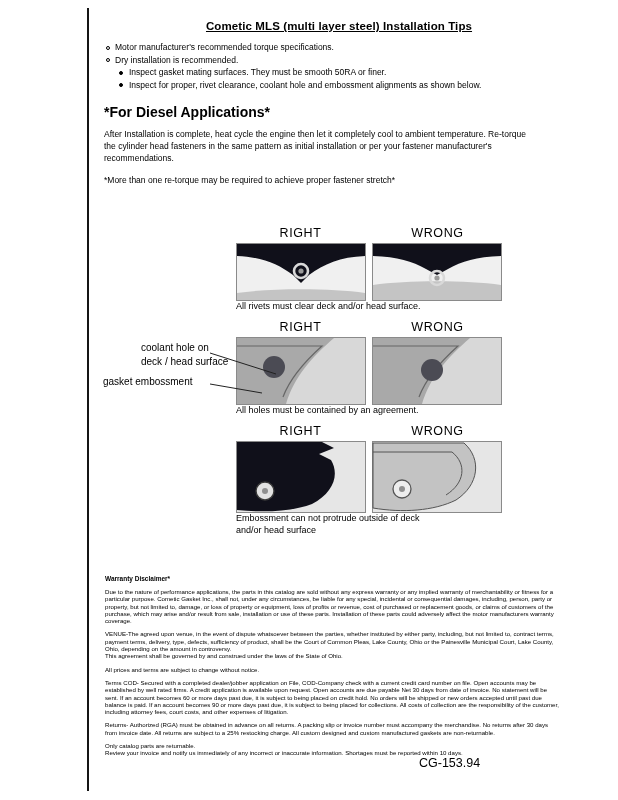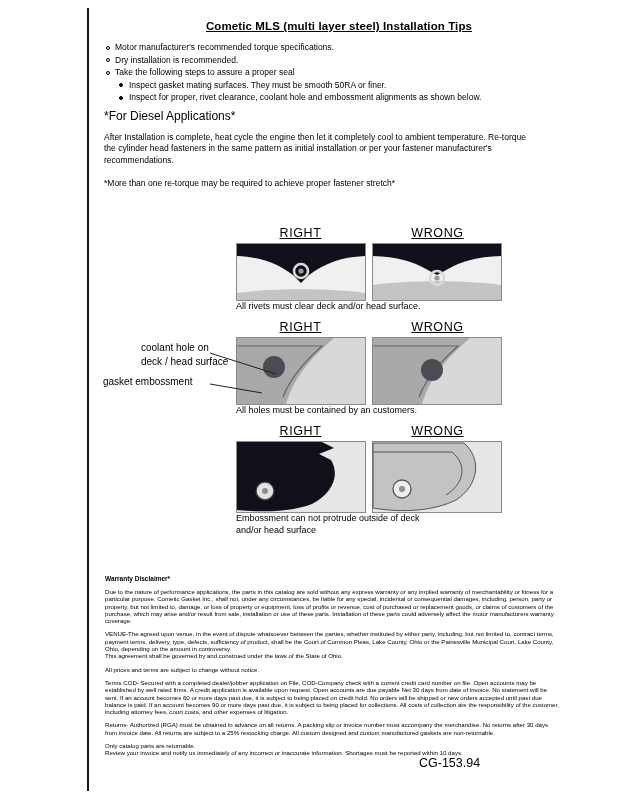--- a/index.html
+++ b/index.html
@@ -13,26 +13,26 @@
 
   .content { position:absolute; left:104px; top:20px; width:470px; }
   .title { font-size:11.5px; font-weight:bold; text-decoration:underline; margin-bottom:9px; letter-spacing:0.1px;text-align:center; }
 
   .bullet-line { position:relative; font-size:8.5px; line-height:12.5px; padding-left:11px; }
   .bullet-line.sub { padding-left:25px; }
   .marker { position:absolute; top:4.5px; width:4px; height:4px; border:1px solid #000; border-radius:50%; }
   .bullet-line .marker { left:2px; }
   .bullet-line.sub .marker { left:15px; background:#000; }
 
-  .diesel-heading { font-size:12px; font-weight:normal; margin:5px 0 9px; }
+  .diesel-heading { font-size:14px; font-weight:bold; margin:13px 0 9px; }
   .body-p { font-size:8.5px; line-height:11.8px; width:422px; margin-bottom:11px; }
 
   .diagrams { position:absolute; left:236px; top:226px; width:266px; }
   .diag-row { margin-bottom:9px; }
-  .labels { display:flex; gap:8px; height:15px;text-decoration:underline; }
+  .labels { display:flex; gap:8px; height:15px; }
   .labels .rw { width:130px; text-align:center; font-size:12.5px; letter-spacing:0.6px; }
   .imgs { display:flex; gap:6px; margin-top:2px; }
   .imgs svg { display:block; }
   .caption { font-size:9px; margin-top:0; }
   .caption.two-line { width:200px; line-height:11.5px; }
 
   .callout { position:absolute; font-size:10px; line-height:14px; }
   .callout-1 { left:141px; top:341px; width:88px; }
   .callout-2 { left:103px; top:375px; width:100px; }
   .callout-lines { position:absolute; left:208px; top:346px; z-index:3; }
@@ -54,24 +54,20 @@
     <h1 class="title">Cometic MLS (multi layer steel) Installation Tips</h1>
 
     <div class="bullets">
       <div class="bullet-line">
         <span class="marker"></span>
         <span>Motor manufacturer's recommended torque specifications.</span>
       </div>
       <div class="bullet-line">
         <span class="marker"></span>
         <span>Dry installation is recommended.</span>
-      </div>
-      <div class="bullet-line">
-        <span class="marker"></span>
-        <span>Take the following steps to assure a proper seal</span>
       </div>
       <div class="bullet-line sub">
         <span class="marker"></span>
         <span>Inspect gasket mating surfaces.  They must be smooth 50RA or finer.</span>
       </div>
       <div class="bullet-line sub">
         <span class="marker"></span>
         <span>Inspect for proper, rivet clearance, coolant hole and embossment alignments as shown below.</span>
       </div>
     </div>
@@ -119,21 +115,21 @@
           <path d="M1 9 H86 C67 26 53 44 47 60" fill="none" stroke="#666" stroke-width="1.2"></path>
           <circle cx="38" cy="30" r="11" fill="#4b4b54"></circle>
         </svg>
         <svg width="130" height="68" viewBox="0 0 130 68">
           <rect x="0.5" y="0.5" width="129" height="67" fill="#d8d8d8" stroke="#8a8a8a"></rect>
           <path d="M1 1 H98 C76 20 58 40 50 67 H1 Z" fill="#a9a9a9"></path>
           <path d="M1 9 H86 C67 26 53 44 47 60" fill="none" stroke="#666" stroke-width="1.2"></path>
           <circle cx="60" cy="33" r="11" fill="#4b4b54"></circle>
         </svg>
       </div>
-      <div class="caption">All holes must be contained by an customers.</div>
+      <div class="caption">All holes must be contained by an agreement.</div>
     </div>
 
     <div class="diag-row">
       <div class="labels">
         <span class="rw">RIGHT</span>
         <span class="rw">WRONG</span>
       </div>
       <div class="imgs">
         <svg width="130" height="72" viewBox="0 0 130 72">
           <rect x="0.5" y="0.5" width="129" height="71" fill="#e6e6e6" stroke="#8a8a8a"></rect>

